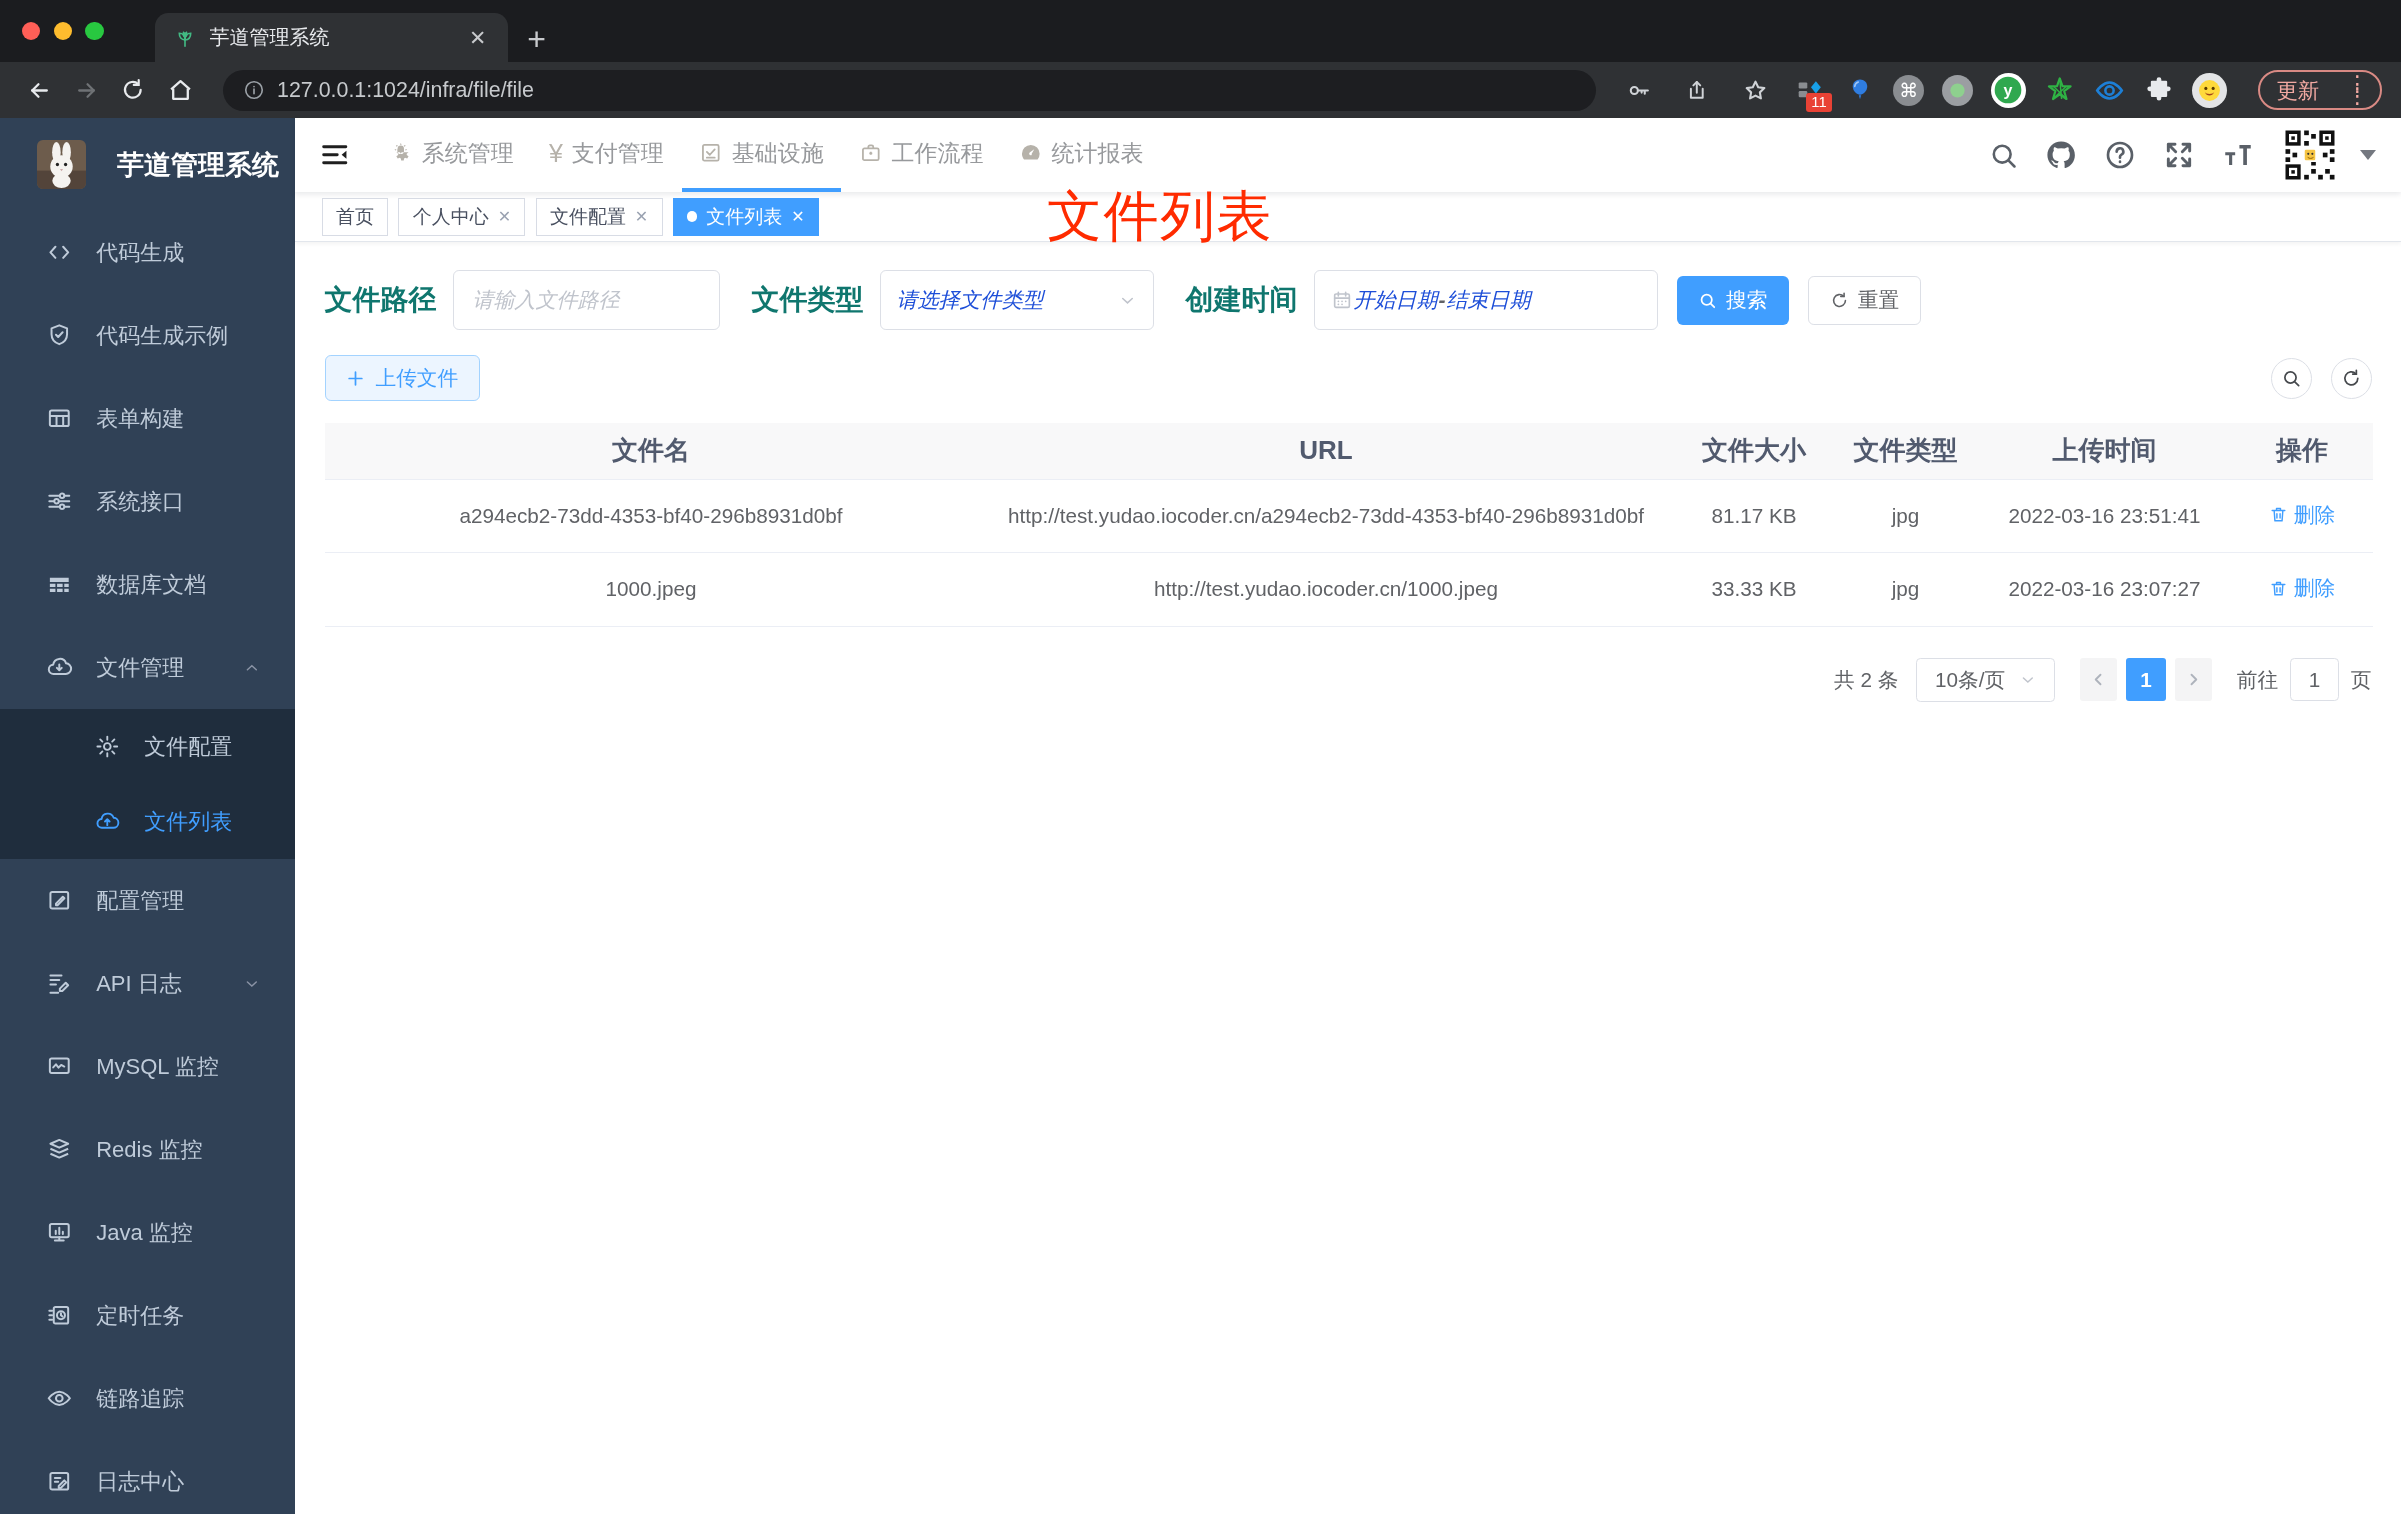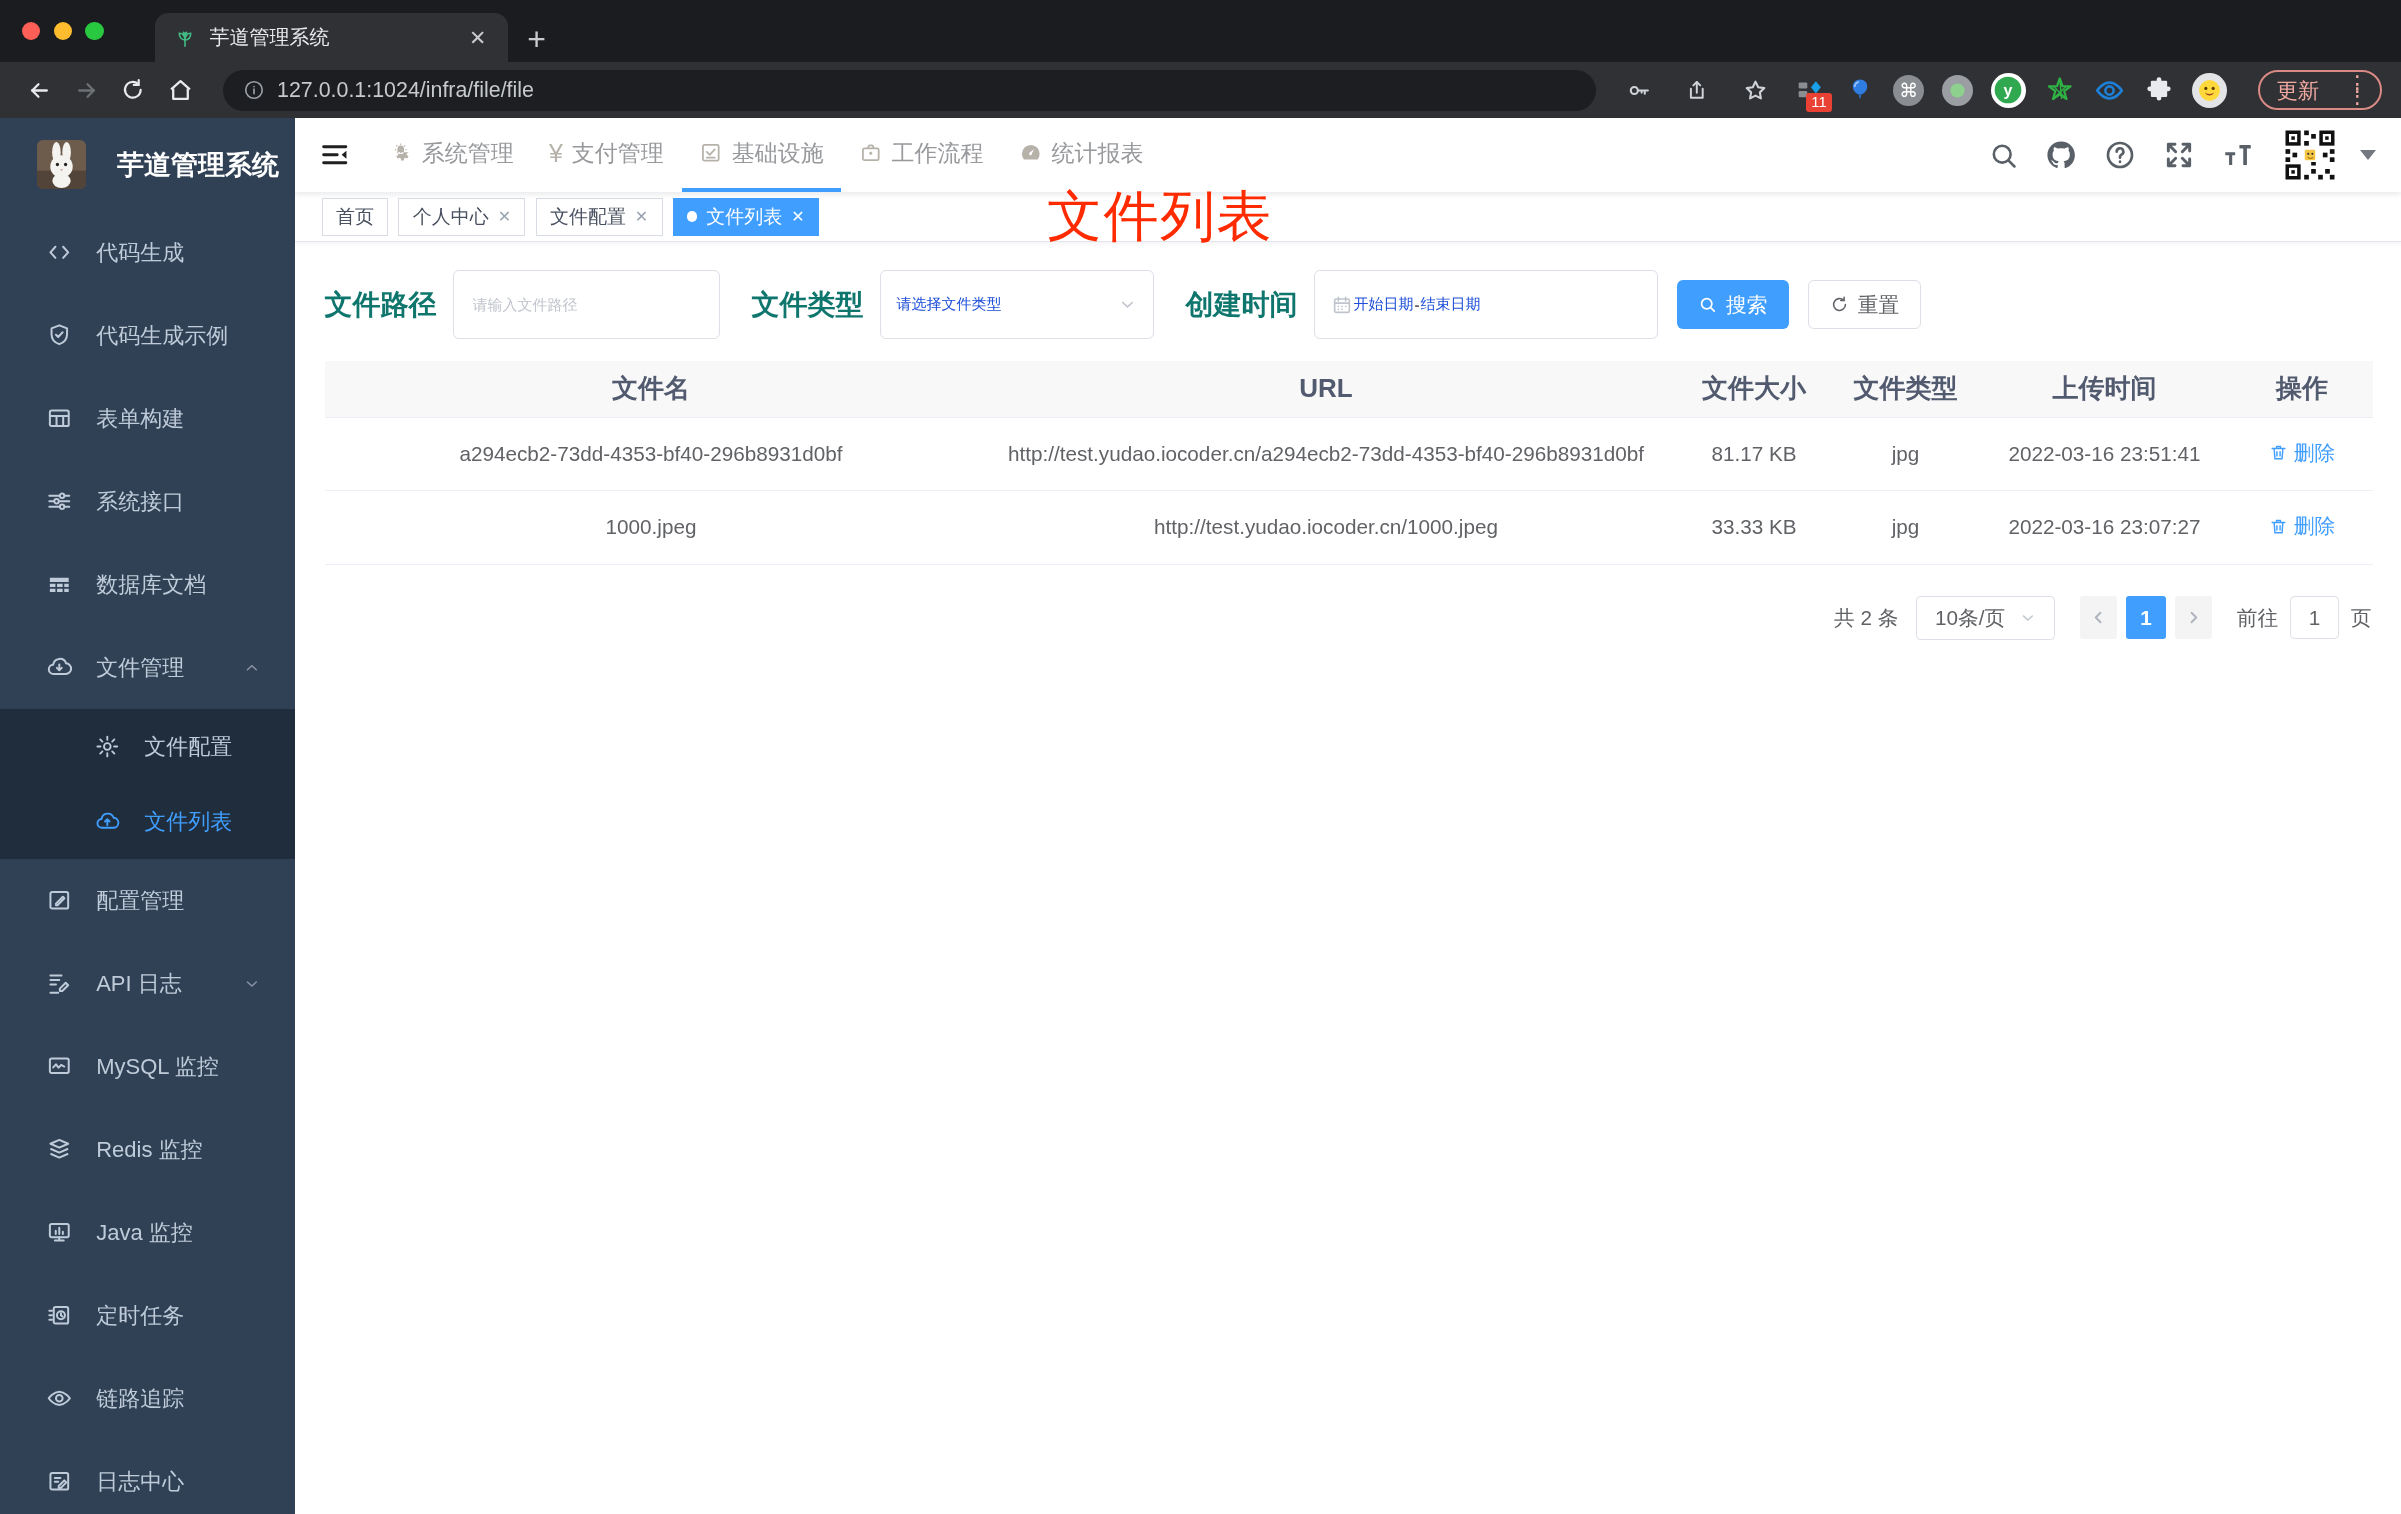--- a/index.html
+++ b/index.html
@@ -65,21 +65,21 @@
   .tag.active { background:#409eff; border-color:#409eff; color:#fff; }
   .tag.active .tag-close { color:#fff; }
   .tag-dot { width:10.3px; height:10.3px; border-radius:50%; background:#fff; }
 
   .annotation { position:absolute; top:62px; left:752px; font-size:55px; color:#ff2b00; font-weight:500; z-index:10; letter-spacing:1.5px; white-space:nowrap; }
 
   
   .content { padding:28px 29.5px 0; flex:1; }
   .filter-row { display:flex; align-items:center; }
   .f-label { font-size:28px; font-weight:700; color:#0f766e; margin-right:16px; white-space:nowrap;text-align:center; }
-  .ctrl { height:69px; border:1.5px solid #dcdfe6; border-radius:5.9px; background:#fff; display:flex; align-items:center; font-size:15px; color:#606266; }
+  .ctrl { height:60px; border:1.5px solid #dcdfe6; border-radius:5.9px; background:#fff; display:flex; align-items:center; font-size:21px; color:#606266;font-style:italic; }
   .ph { color:#1d4ed8; }
   .path-input { width:267px; padding:0 19px; outline:none; }
   .path-input::placeholder { color:#c0c4cc; }
   input.ctrl { font-family:inherit; }
   .sel { width:274px; padding:0 16px; justify-content:space-between; margin-right:0; }
   .daterange { width:344px; padding:0 16px; gap:1px; }
   .daterange .sep { color:#606266; font-weight:700; }
   .gap40 { width:32px; flex:0 0 32px; }
   .gap24 { width:19px; flex:0 0 19px; }
   .btn { height:49px; border-radius:5.9px; display:inline-flex; align-items:center; gap:8.9px; font-size:20.7px; padding:0 20.7px; cursor:pointer; border:1.5px solid transparent; }
@@ -579,20 +579,42 @@
           <span class="gap24"></span>
           <button class="btn btn-plain">
             <svg width="19" height="19" viewBox="0 0 24 24" fill="none" stroke="#606266" stroke-width="2" stroke-linecap="round">
                 <path d="M19.5 12a7.5 7.5 0 1 1-2.2-5.3"></path>
                 <path d="M17.8 2.8v4.2h-4.2"></path>
               </svg>
             <span>重置</span>
           </button>
         </div>
 
+        <div class="toolbar-row">
+          <button class="btn-upload">
+            <svg width="19" height="19" viewBox="0 0 24 24" fill="none" stroke="#409eff" stroke-width="2.2" stroke-linecap="round">
+                <path d="M12 4v16M4 12h16"></path>
+              </svg>
+            <span>上传文件</span>
+          </button>
+          <div class="mini-circles">
+            <span class="circle-btn">
+              <svg width="20.7" height="20.7" viewBox="0 0 24 24" fill="none" stroke="#46494d" stroke-width="2" stroke-linecap="round">
+                  <circle cx="11" cy="11" r="6.5"></circle>
+                  <path d="M16 16l4.5 4.5"></path>
+                </svg>
+            </span>
+            <span class="circle-btn">
+              <svg width="20.7" height="20.7" viewBox="0 0 24 24" fill="none" stroke="#46494d" stroke-width="2" stroke-linecap="round">
+                  <path d="M19.5 12a7.5 7.5 0 1 1-2.2-5.3"></path>
+                  <path d="M17.8 2.8v4.2h-4.2"></path>
+                </svg>
+            </span>
+          </div>
+        </div>
 
         <table class="grid">
           <colgroup>
               <col style="width:653px">
               <col style="width:697px">
               <col style="width:159px">
               <col style="width:144px">
               <col style="width:254px">
               <col style="width:141px">
             </colgroup>

